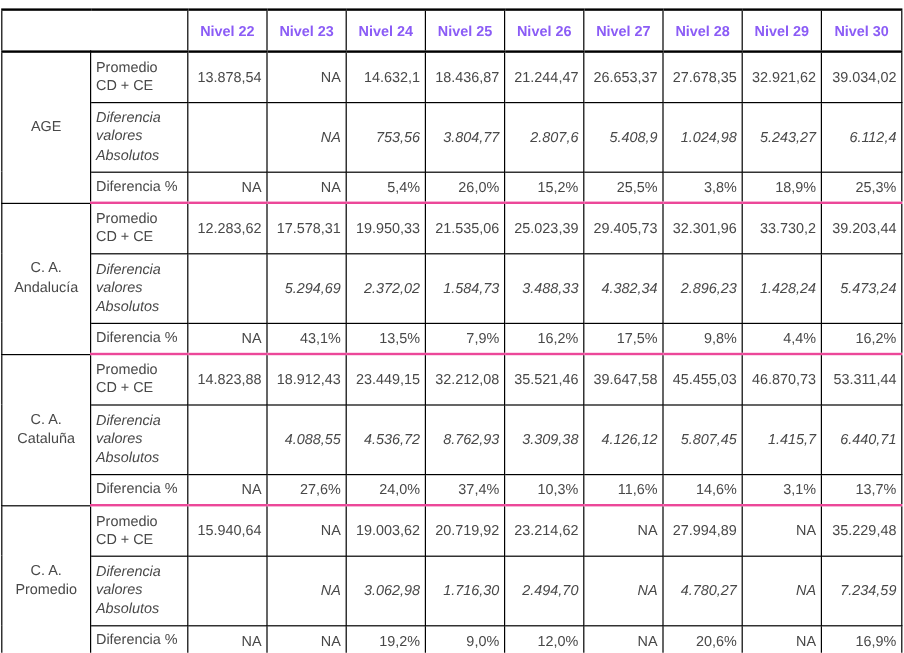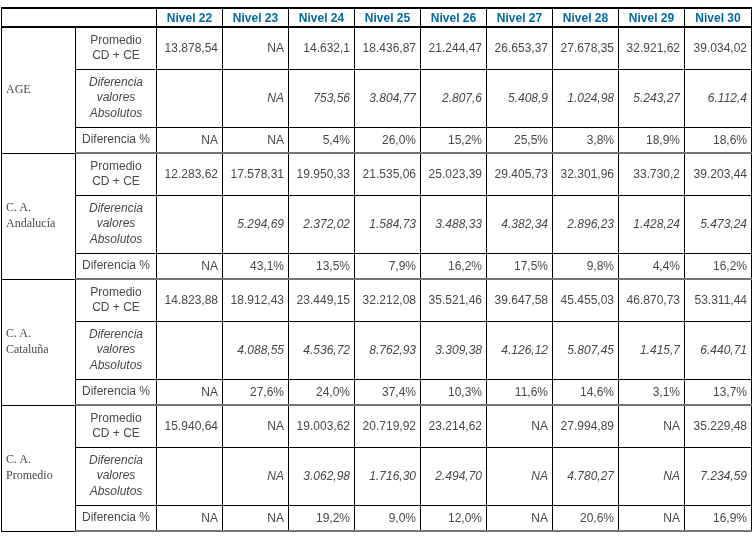--- a/index.html
+++ b/index.html
@@ -24,53 +24,52 @@
     border: 1px solid #000000;
     font-size: 12px;
     vertical-align: middle;
     overflow: hidden;
     box-sizing: border-box;
   }
   table.levels thead th {
     border-top: 2px solid #000000;
     border-bottom: 2px solid #000000;
     font-weight: bold;
-    color: #0369a1;
+    color: #8b5cf6;
     text-align: center;
-    height: 19px;
+    height: 35px;
     padding: 1px 2px;
   }
   table.levels td {
     color: #484848;
     padding: 1px 4px;
   }
   td.group-cell {
-    text-align: left;
+    text-align: center;
     padding-left: 12px;
     border-bottom: 2px solid #000000;
     line-height: 1.3;
-    font-family: Liberation Serif, serif;
   }
   td.rowlabel {
-    text-align: center;
+    text-align: left;
     padding-left: 6px;
     padding-right: 3px;
     line-height: 1.3;
   }
   td.val {
     text-align: right;
     padding-right: 5px;
   }
   td.val.na {
     text-align: right;
     padding-right: 4px;
   }
   tr.r-promedio td { height: 42px; }
   tr.r-abs td { height: 58px; font-style: italic; }
-  tr.r-pct td { height: 26px; border-bottom: 2px solid #737373; }
+  tr.r-pct td { height: 26px; border-bottom: 2px solid #ec4899; }
 </style>
 </head>
 <body>
 
 <div class="sheet">
   <table class="levels">
     <colgroup>
       <col style="width:74px">
       <col style="width:81px">
       <col style="width:66px">
@@ -128,21 +127,21 @@
         <tr class="r-pct">
           <td class="rowlabel">Diferencia %</td>
           <td class="val na">NA</td>
           <td class="val na">NA</td>
           <td class="val">5,4%</td>
           <td class="val">26,0%</td>
           <td class="val">15,2%</td>
           <td class="val">25,5%</td>
           <td class="val">3,8%</td>
           <td class="val">18,9%</td>
-          <td class="val">18,6%</td>
+          <td class="val">25,3%</td>
         </tr>
         <tr class="r-promedio">
           <td class="group-cell" rowspan="3">C. A. Andalucía</td>
           <td class="rowlabel">Promedio CD + CE</td>
           <td class="val">12.283,62</td>
           <td class="val">17.578,31</td>
           <td class="val">19.950,33</td>
           <td class="val">21.535,06</td>
           <td class="val">25.023,39</td>
           <td class="val">29.405,73</td>

